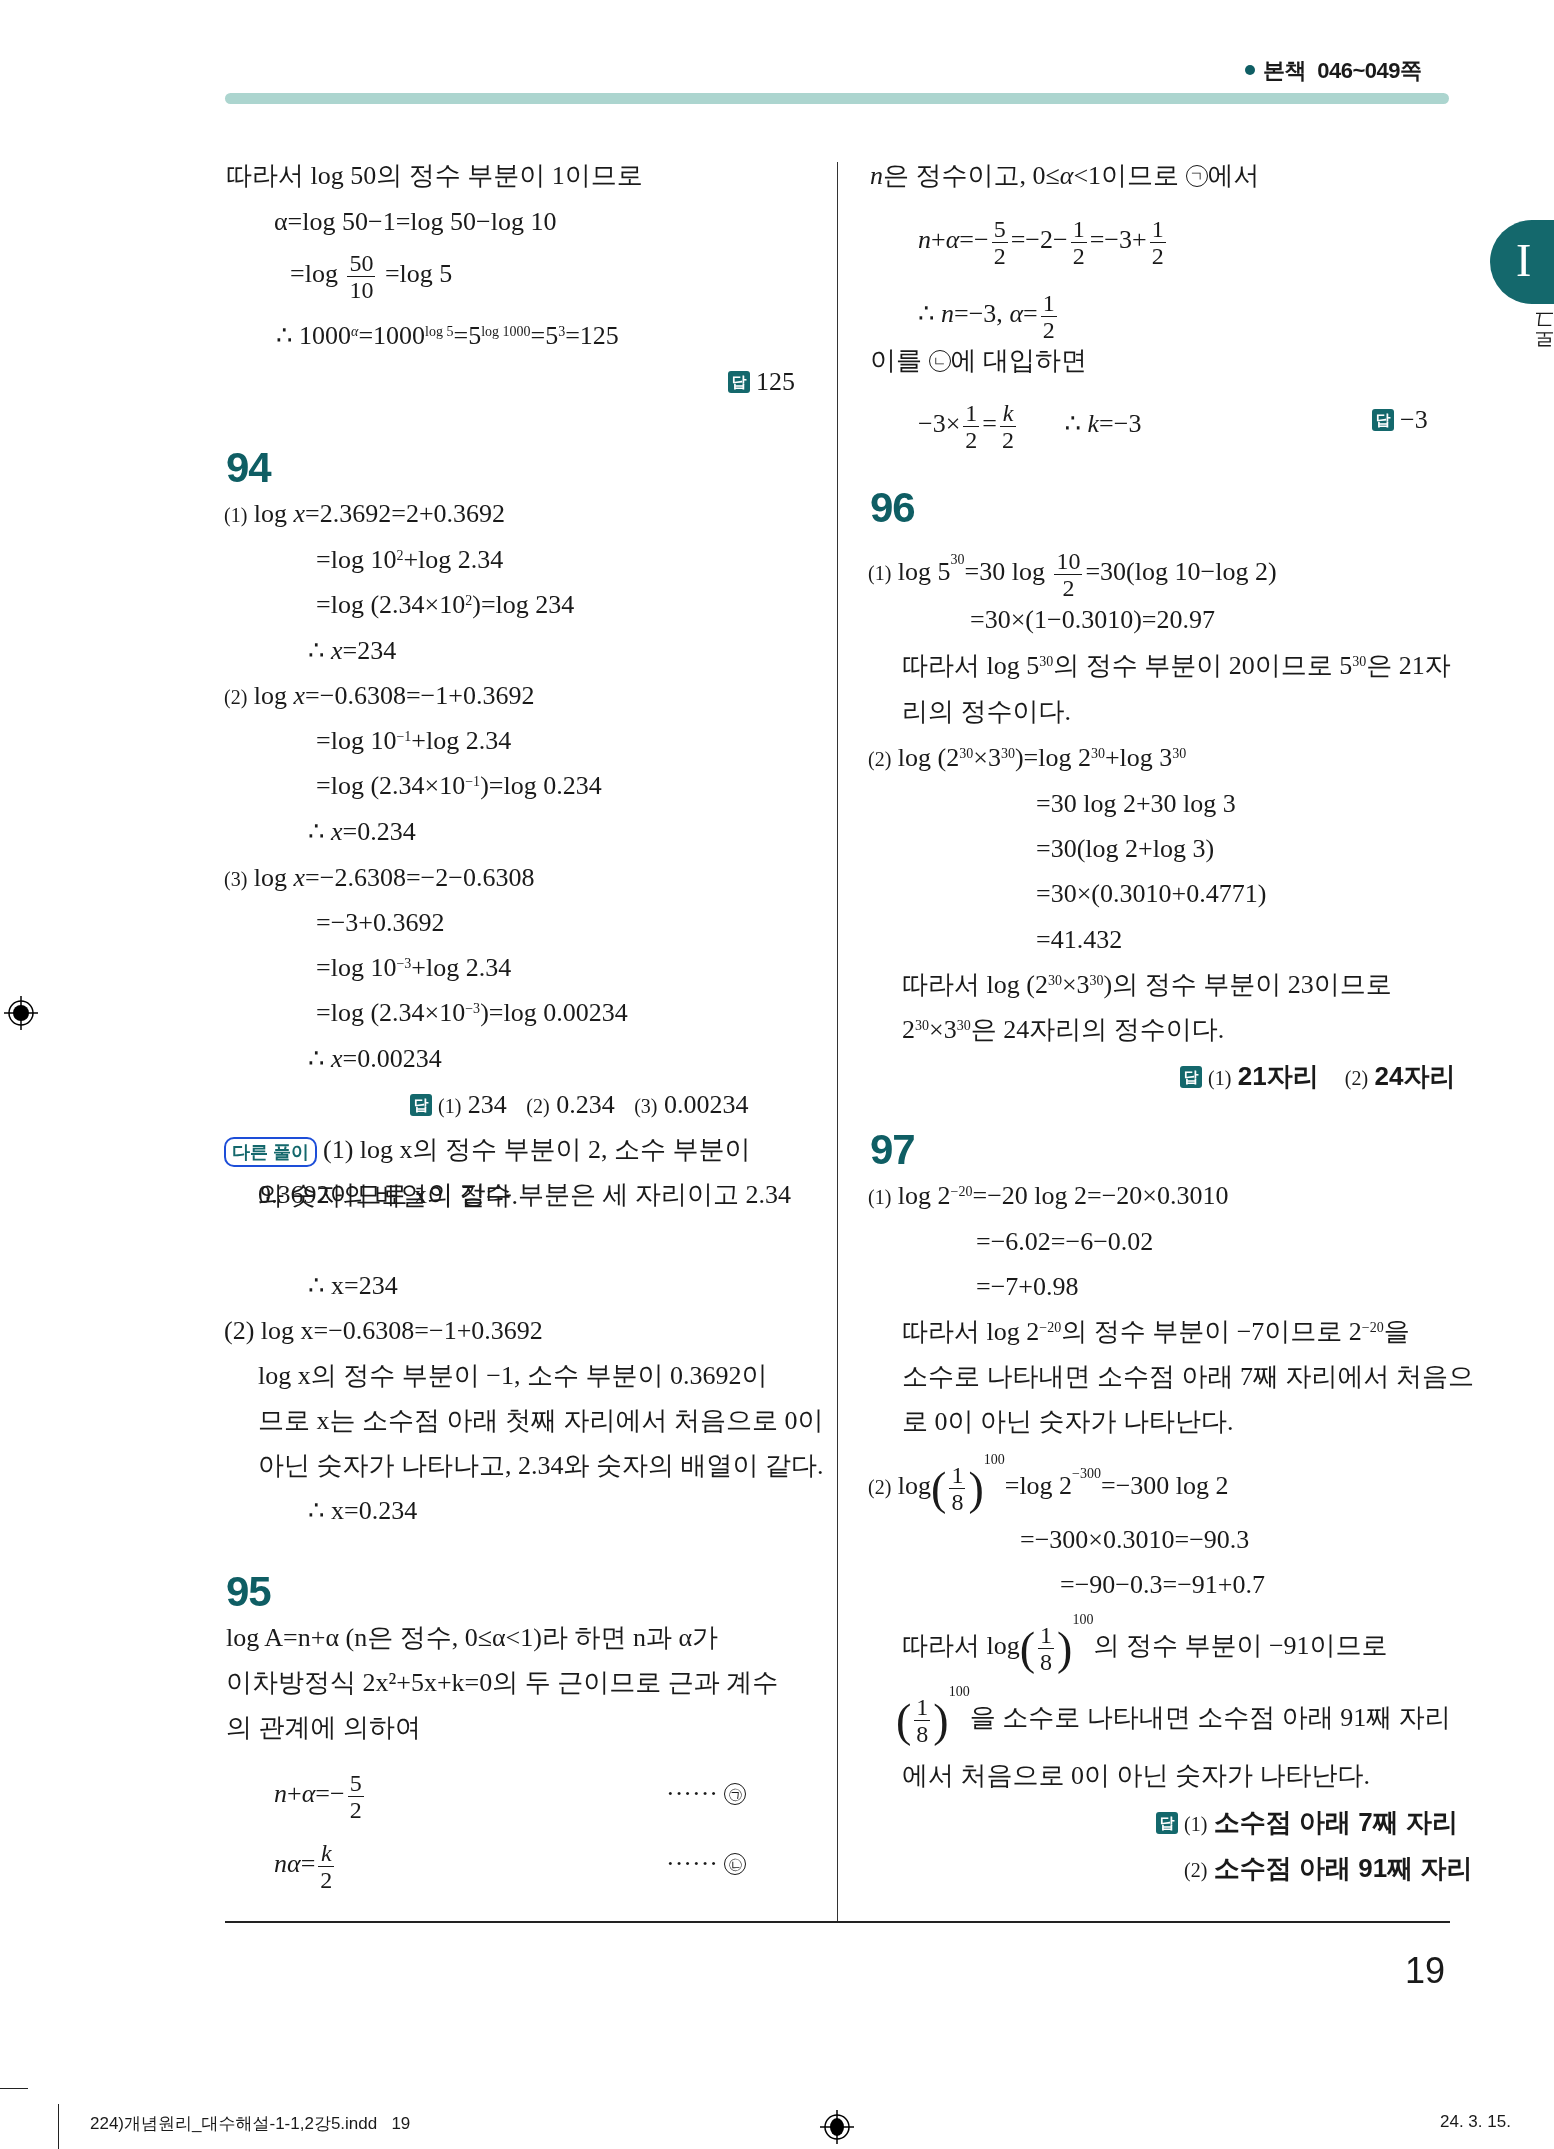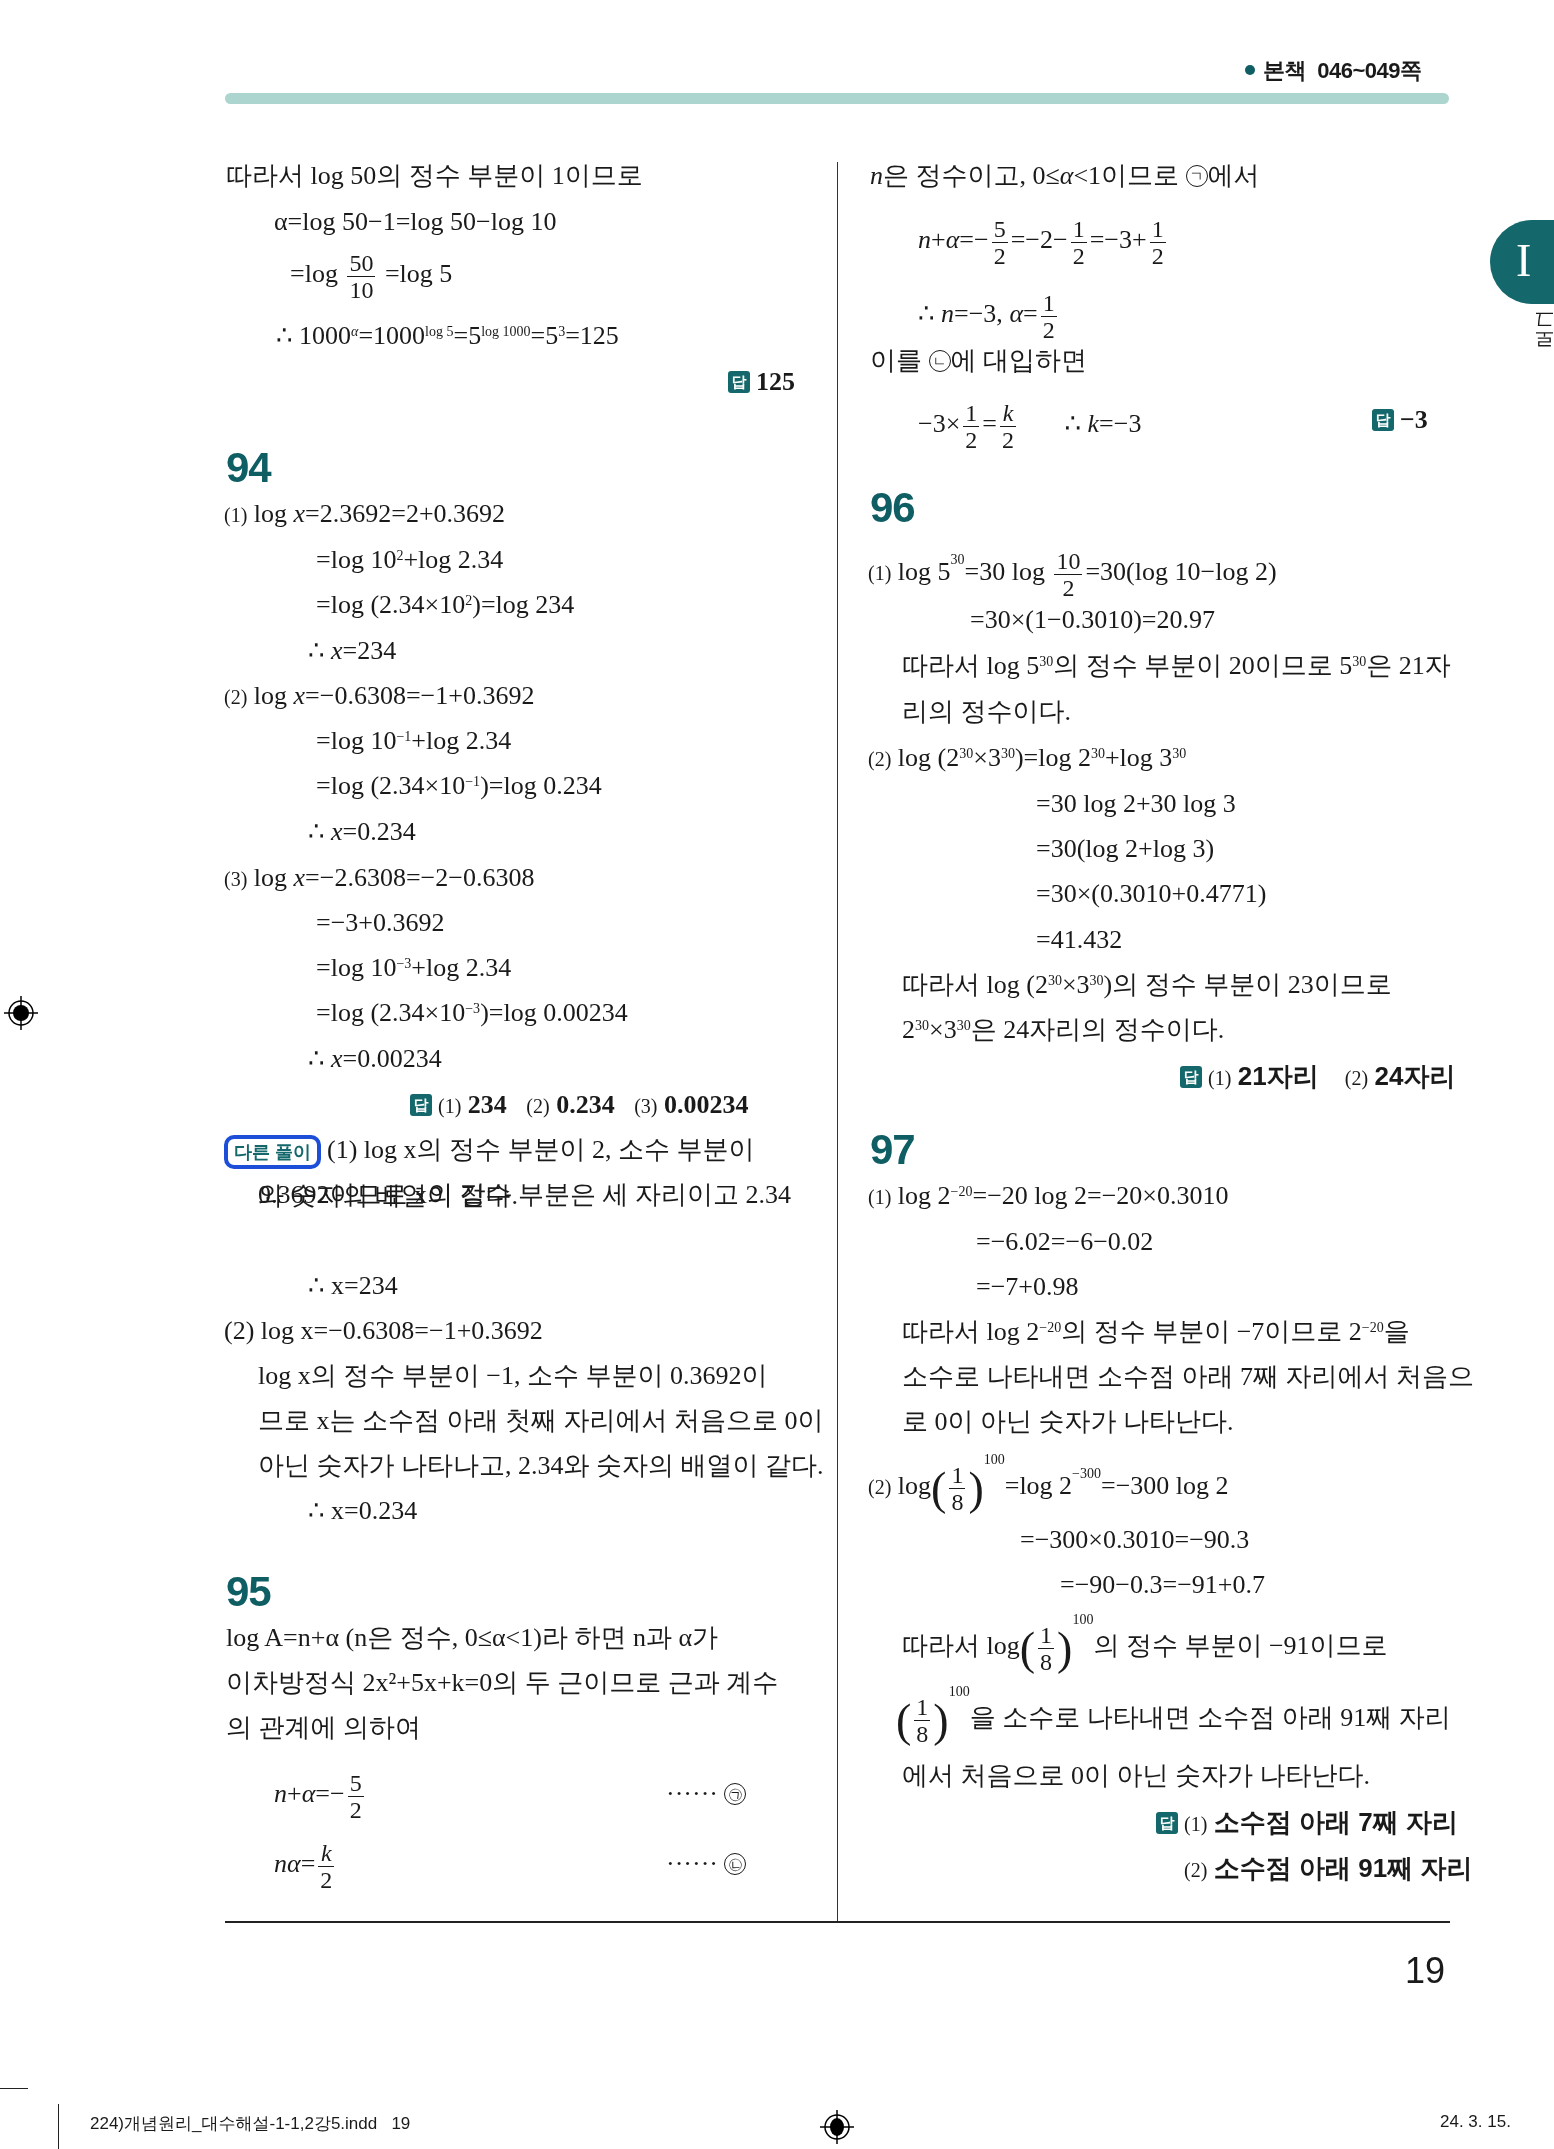--- a/index.html
+++ b/index.html
@@ -23,23 +23,23 @@
   .reg-mark { width:34px; height:34px; }
   .line { position:absolute; font-size:26px; line-height:32px; white-space:nowrap; }
   .num { position:absolute; font-family:"Liberation Sans","DejaVu Sans",sans-serif; font-weight:bold; color:#0f5e64; font-size:42px; letter-spacing:-1px; }
   i.v { font-style:italic; }
   sup { font-size:14px; vertical-align:top; position:relative; top:-4px; }
   .frac { display:inline-block; vertical-align:middle; text-align:center; margin:0 3px; line-height:26px; font-size:24px; }
   .frac .n { display:block; border-bottom:1.5px solid #1a1a1a; padding:0 2px; }
   .frac .d { display:block; padding:0 2px; }
   .paren { font-size:46px; vertical-align:middle; font-weight:lighter; }
   .ans-badge { display:inline-block; width:22px; height:22px; background:#14686c; color:#fff; border-radius:3px; font-size:15px; line-height:22px; text-align:center; font-family:"Liberation Sans","DejaVu Sans",sans-serif; font-weight:bold; vertical-align:middle; margin-right:6px; position:relative; top:-2px; }
-  .ans-val { font-weight:bold; }
+  .ans-val { font-weight:normal; }
   .ans-bold-sans { font-family:"Liberation Sans","DejaVu Sans",sans-serif; font-weight:bold;margin-top:20px; }
-  .alt-badge { display:inline-block; border:4px solid #1d4ed8; color:#14686c; border-radius:10px; padding:0 6px; font-size:18px; line-height:26px; font-family:"Liberation Sans","DejaVu Sans",sans-serif; font-weight:bold; vertical-align:middle; margin-right:6px; }
+  .alt-badge { display:inline-block; border:2px solid #1d4ed8; color:#14686c; border-radius:10px; padding:0 6px; font-size:18px; line-height:26px; font-family:"Liberation Sans","DejaVu Sans",sans-serif; font-weight:bold; vertical-align:middle; margin-right:6px; }
   .circ { display:inline-block; width:20px; height:20px; border:1.5px solid #1a1a1a; border-radius:50%; font-size:14px; line-height:20px; text-align:center; vertical-align:middle; font-family:"Liberation Sans","DejaVu Sans",sans-serif; position:relative; top:-2px; }
   .sm { font-size:20px; }
 </style>
 </head>
 <body>
 
 <div class="abs header-label sans">
   <span class="header-dot"></span><span>본책</span>&nbsp; <span>046~049쪽</span>
 </div>
 <div class="abs header-bar"></div>

